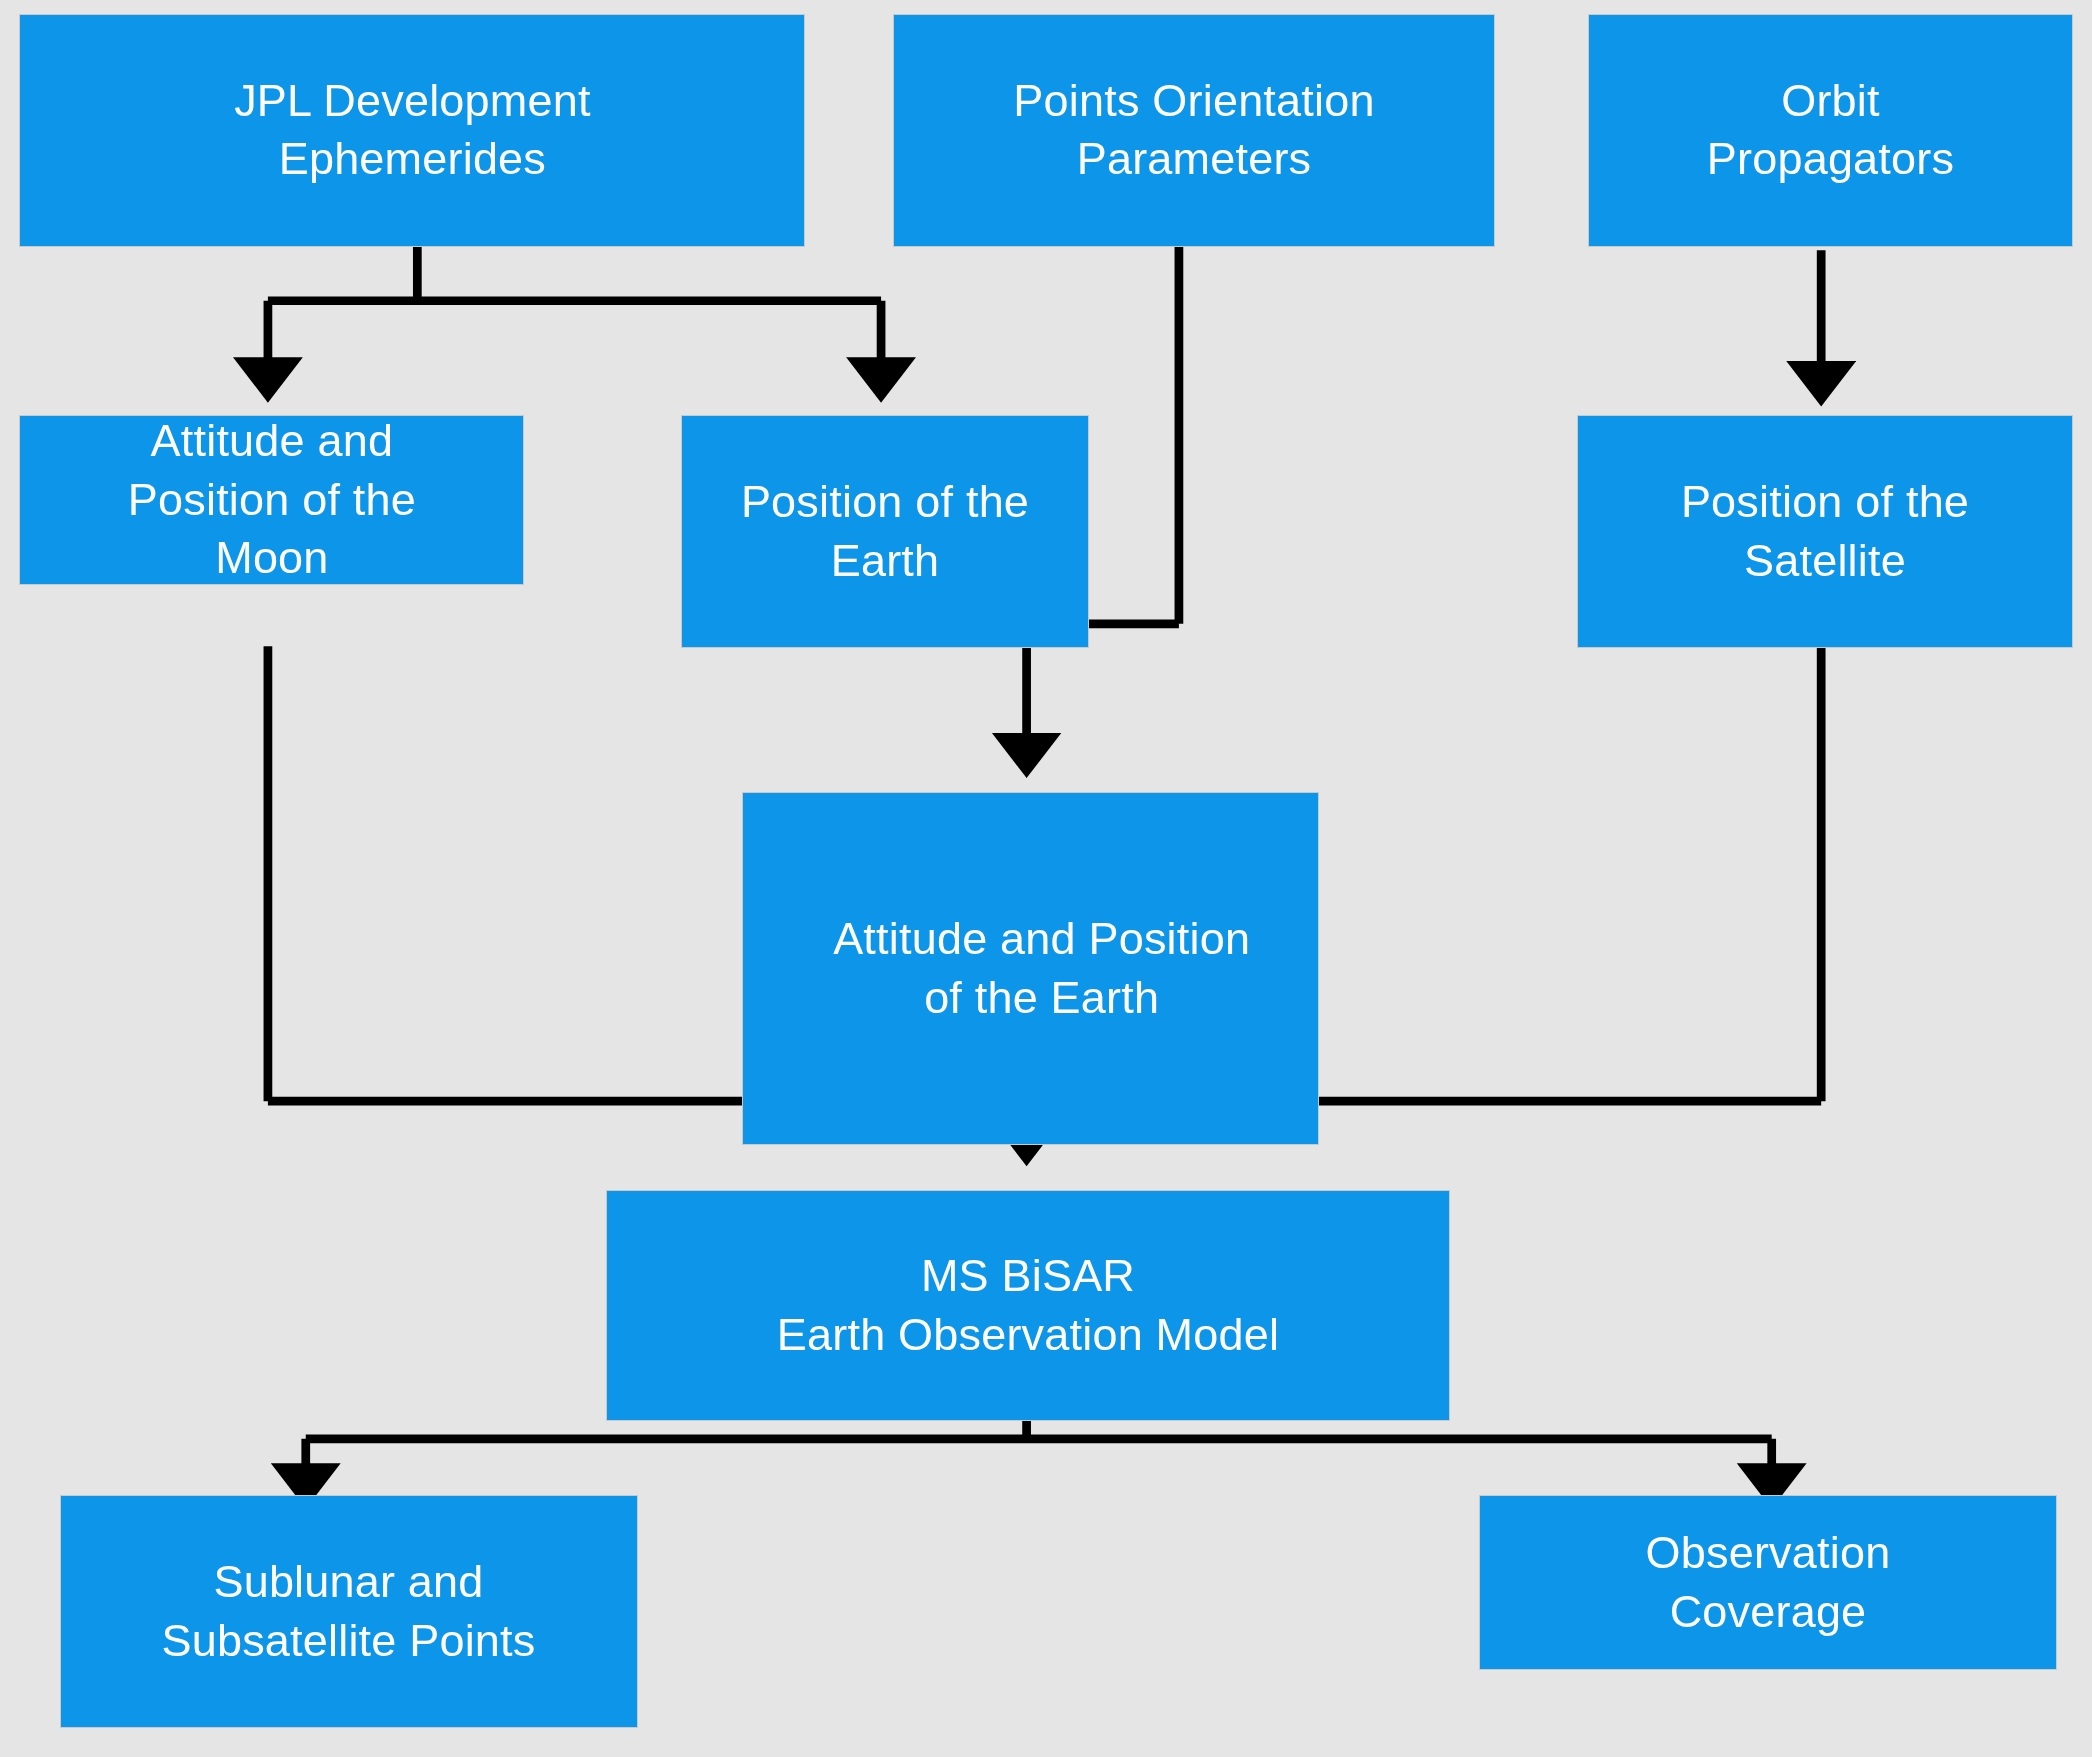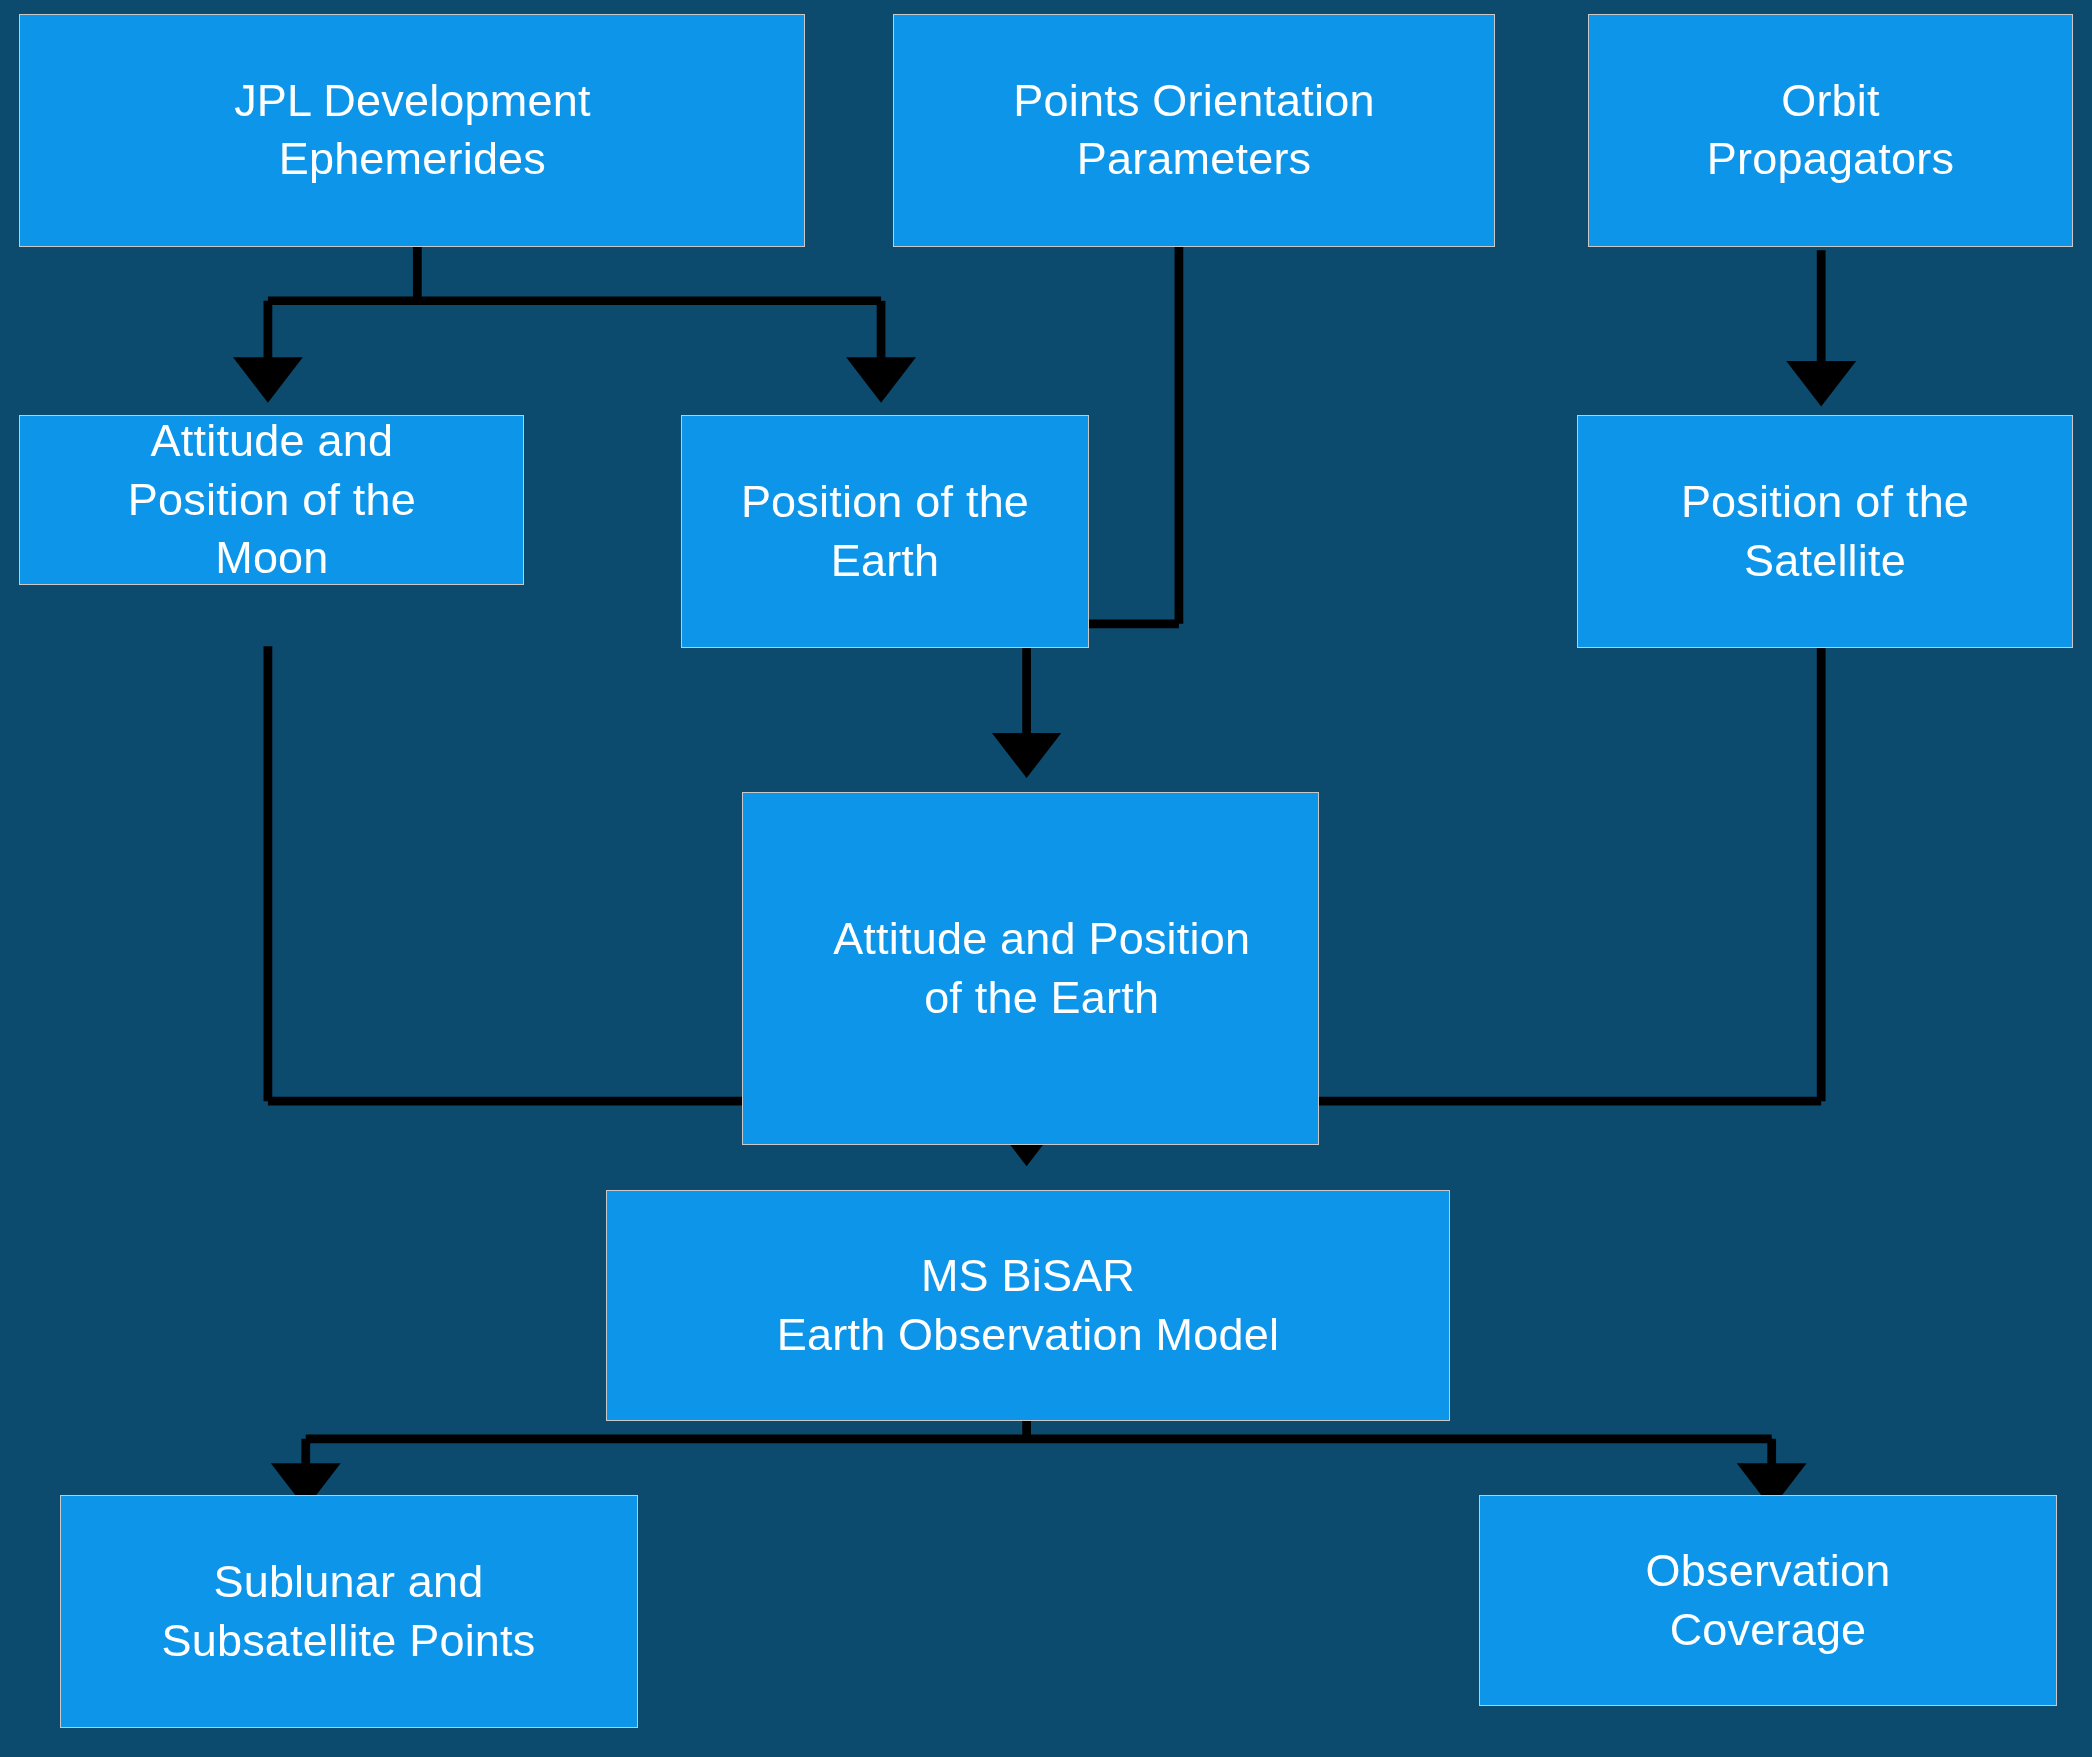--- a/index.html
+++ b/index.html
@@ -7,21 +7,21 @@
     padding: 0;
     background: #ffffff;
   }
   body {
     font-family: "Liberation Sans", sans-serif;
   }
   #canvas {
     position: relative;
     width: 2092px;
     height: 1757px;
-    background: #0c4a6e;
+    background: #e5e5e5;
     overflow: hidden;
   }
   .node {
     position: absolute;
     box-sizing: border-box;
     background: #0d95ea;
     border: 1.9px solid #c9c9c9;
     display: flex;
     align-items: center;
     justify-content: center;
@@ -104,17 +104,17 @@
 
   <div class="node" style="left:742px; top:792px;  width:577px;  height:353px;padding-left:32px;">Attitude and Position
 of the Earth</div>
 
   <div class="node" style="left:606px; top:1190px; width:844px;  height:231px;">MS BiSAR
 Earth Observation Model</div>
 
   <div class="node" style="left:17.5px;  top:1495px; width:578px;  height:233px;margin-left:42px;">Sublunar and
 Subsatellite Points</div>
 
-  <div class="node" style="left:1479px;top:1495px; width:578px;  height:211px;">Observation
+  <div class="node" style="left:1479px;top:1495px; width:578px;  height:175px;">Observation
 Coverage</div>
 
 </div>
 
 
 </body></html>

